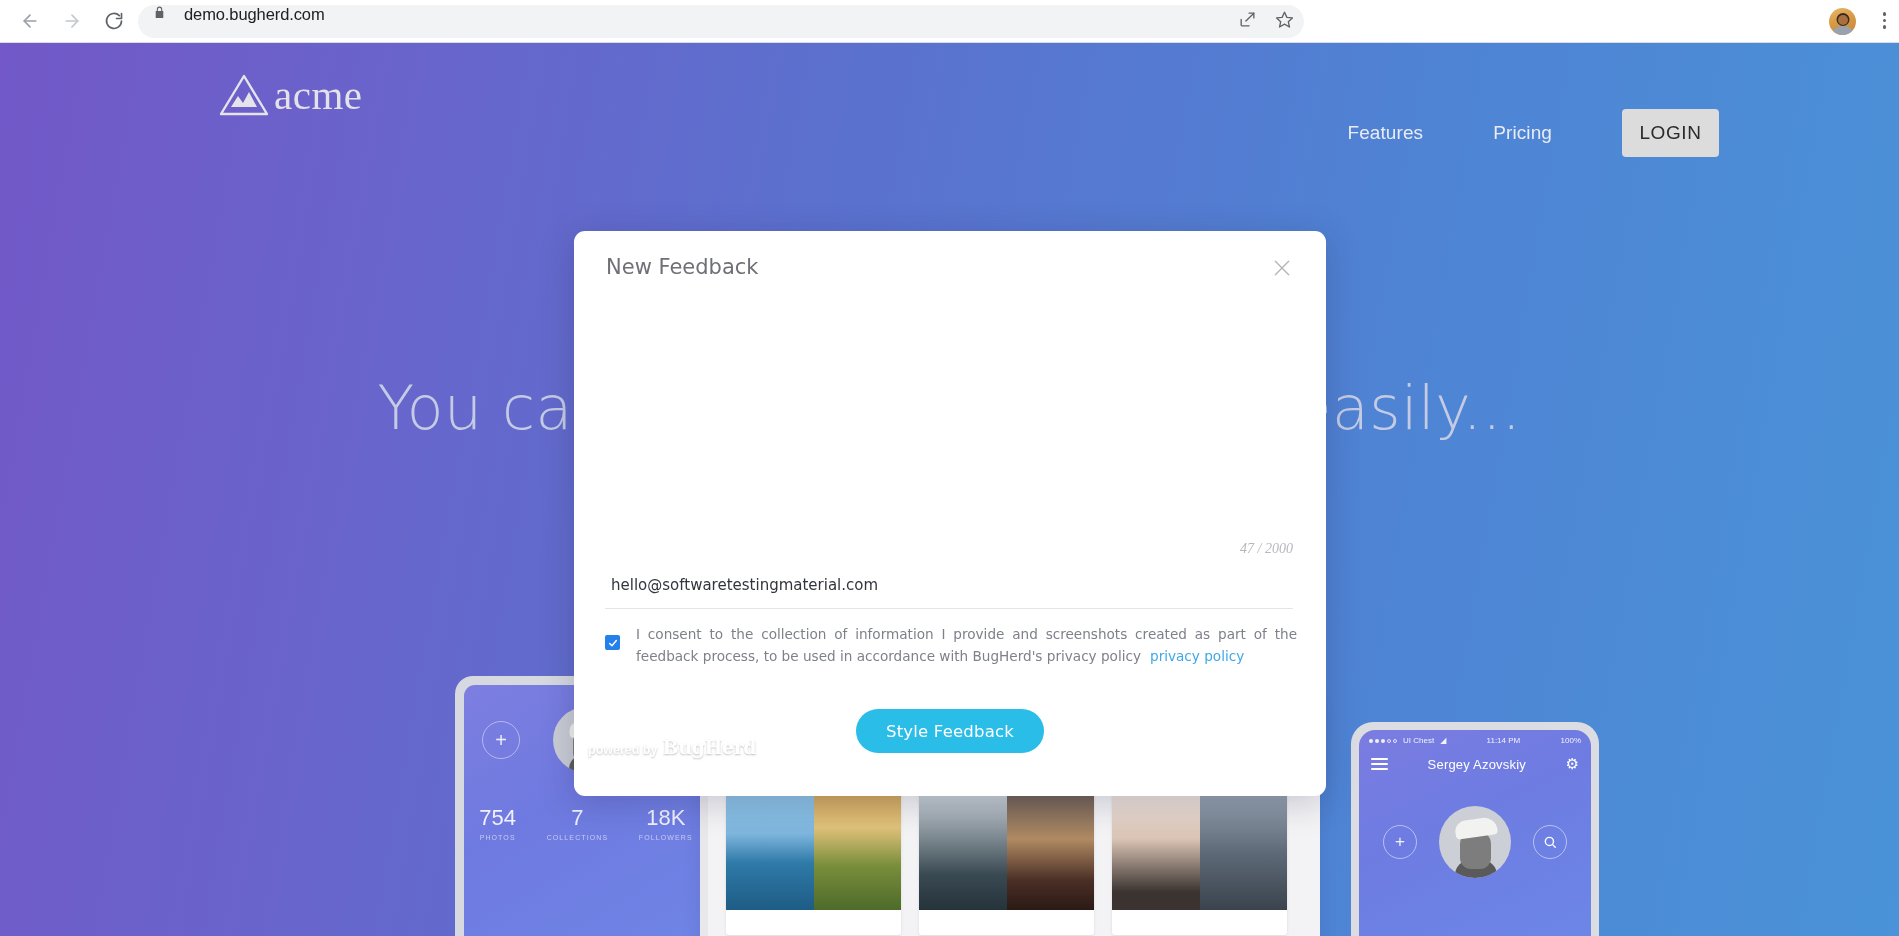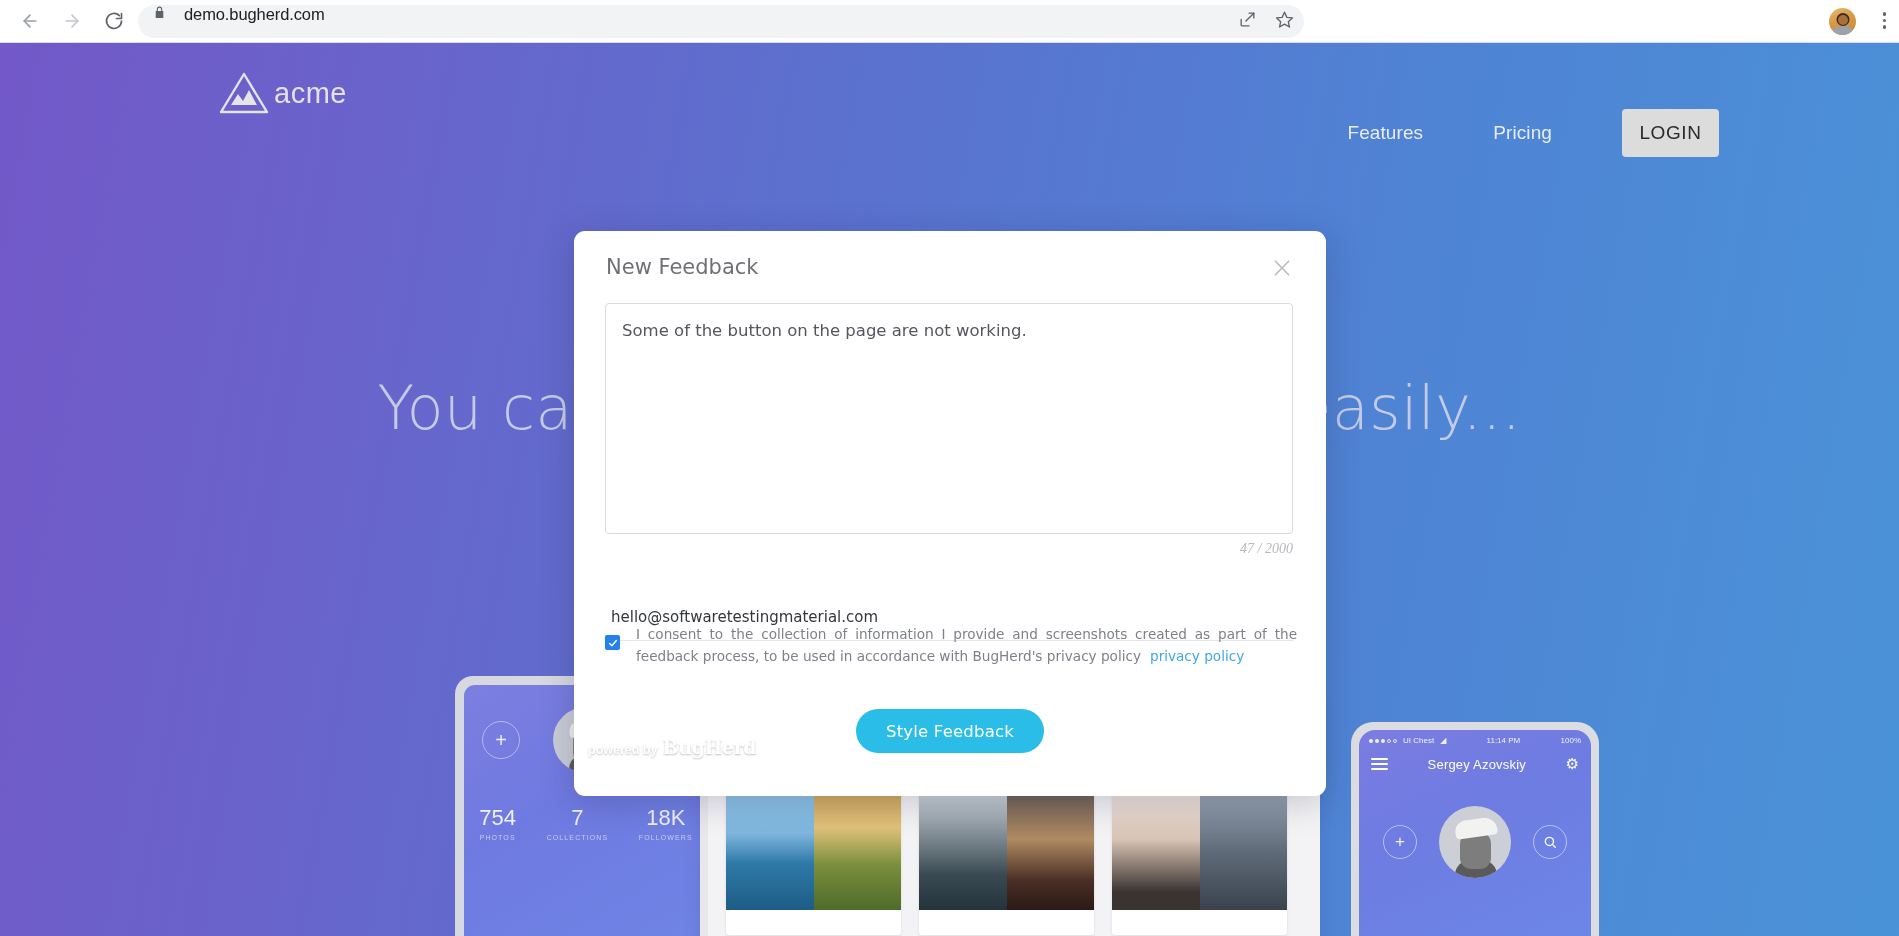--- a/index.html
+++ b/index.html
@@ -70,22 +70,22 @@
   .site-header{
     position:absolute; left:0; top:0; width:1899px; height:110px;
     display:flex; align-items:center;
   }
   .logo{
     position:absolute; left:218px; top:28px;
     display:flex; align-items:center; gap:4px;
   }
   .logo-mark{ width:52px; height:44px; }
   .logo-word{
-    font-size:29px; color:#e2e2e8; letter-spacing:0.5px;
-    font-family:Liberation Sans, sans-serif; font-weight:300;
+    font-size:41px; color:#e2e2e8; letter-spacing:0.5px;
+    font-family:Liberation Serif, serif; font-weight:300;
   }
   .site-nav{
     position:absolute; right:180px; top:66px;
     display:flex; align-items:center; gap:0;
   }
   .nav-link{
     font-size:19px; color:#e9ecf4; margin-right:70px;
     font-weight:400; letter-spacing:0.1px;
   }
   .nav-link:last-of-type{ margin-right:50px; }
@@ -286,21 +286,20 @@
     position:absolute; right:33px; top:310px;
     font-size:14px; color:#b6b8bd; font-style:italic;
     font-family:Liberation Serif, serif;
   }
   .email-field{
     position:absolute; left:31px; top:338px; width:688px; height:40px;
     border:none; border-bottom:1px solid #e3e5e8;
     font-size:15px; color:#33353d; outline:none; background:transparent;
     padding:0 6px 8px 6px;
     font-family:"DejaVu Sans", sans-serif;
-    margin-top:32px;
   }
   .consent-row{
     position:absolute; left:31px; top:392px; width:692px;
     display:flex; gap:16px; align-items:flex-start;
   }
   .consent-box{
     width:15px; height:15px; border-radius:2px; background:#2680eb;
     flex:0 0 15px; margin-top:12px;
     display:flex; align-items:center; justify-content:center;
   }
@@ -549,21 +548,20 @@
       <div class="modal-head">
         <span class="modal-title">New Feedback</span>
         <span class="modal-close">
           <svg width="20" height="20" viewBox="0 0 24 24" fill="none" stroke="#b4b6bb" stroke-width="1.7" stroke-linecap="round">
               <line x1="4" y1="4" x2="20" y2="20"></line>
               <line x1="20" y1="4" x2="4" y2="20"></line>
             </svg>
         </span>
       </div>
 
-      <textarea class="feedback-area" placeholder="Describe your feedback..." style="">Some of the button on the page are not working.</textarea>
 
       <span class="char-count">47 / 2000</span>
 
       <input class="email-field" type="text" placeholder="Your email address" value="hello@softwaretestingmaterial.com" style="">
 
       <div class="consent-row">
         <span class="consent-box">
           <svg width="10" height="10" viewBox="0 0 24 24" fill="none" stroke="#ffffff" stroke-width="3.4" stroke-linecap="round" stroke-linejoin="round">
               <polyline points="4 13 9.5 18.5 20 6"></polyline>
             </svg>

